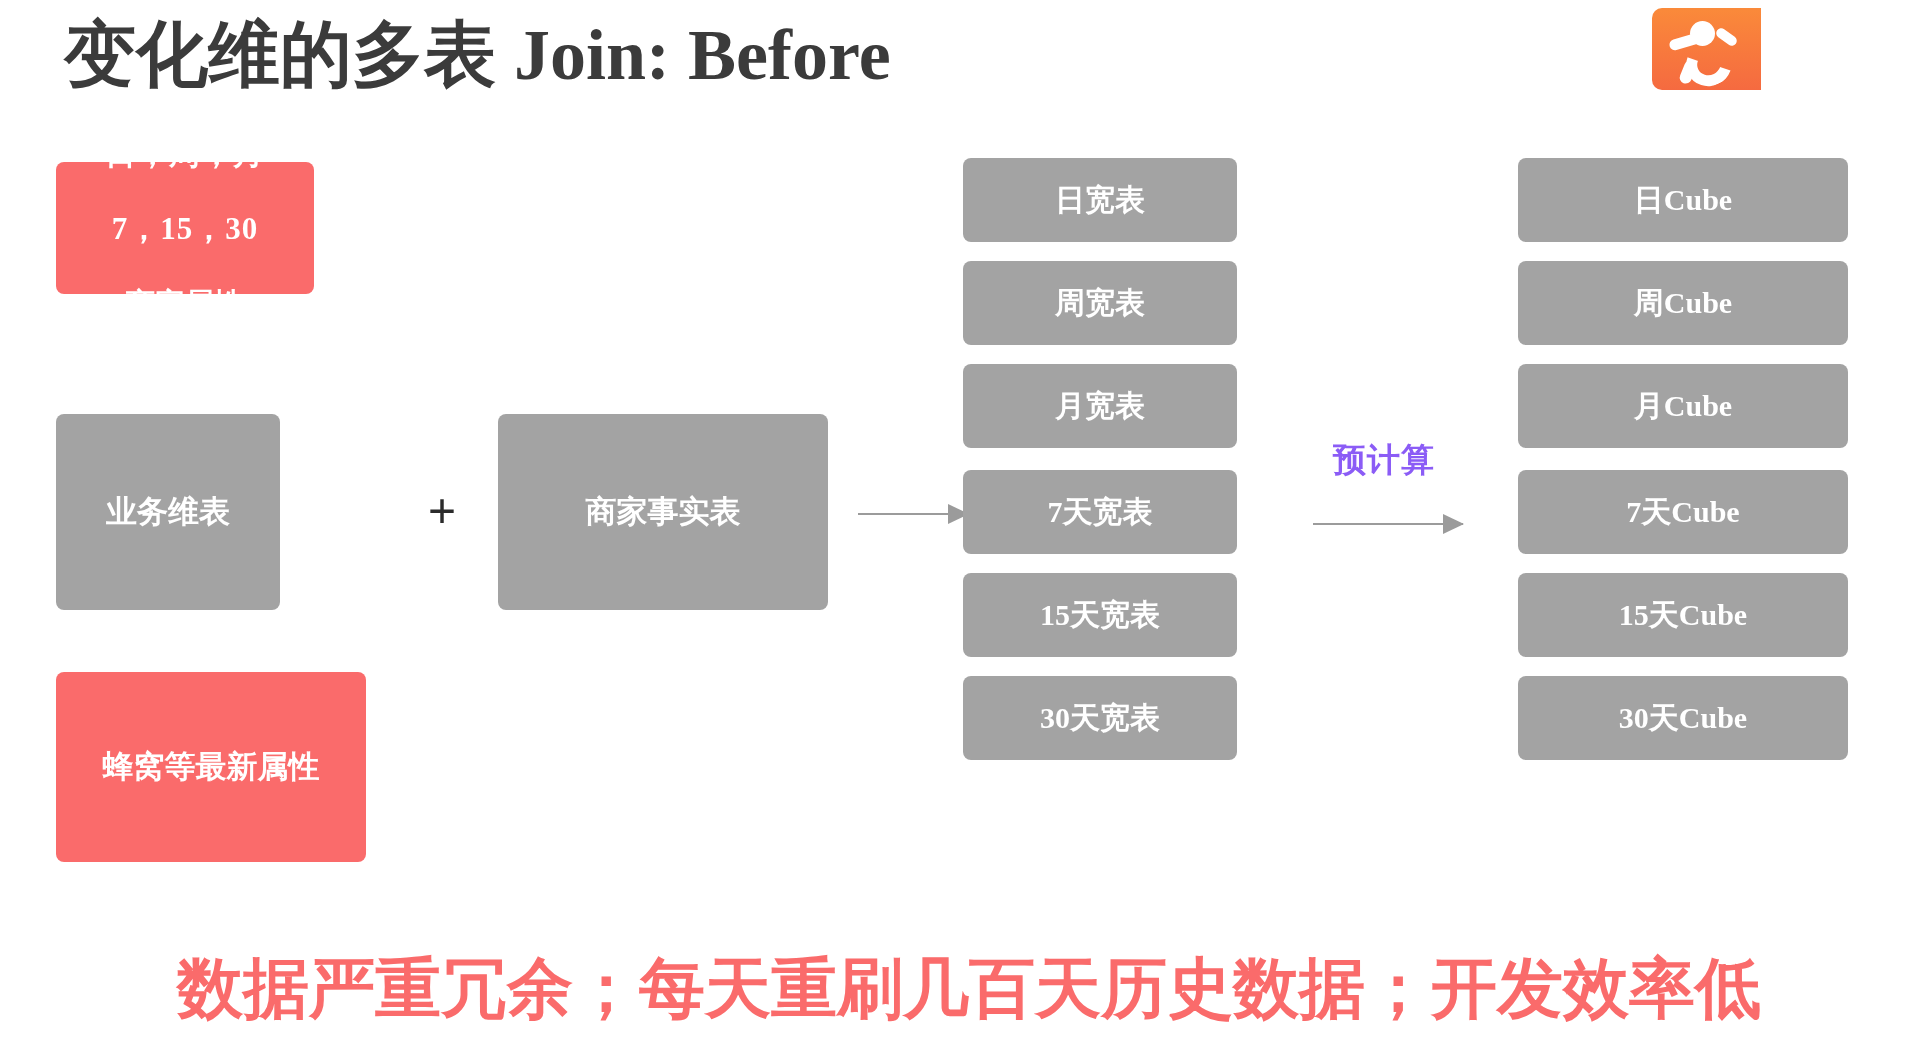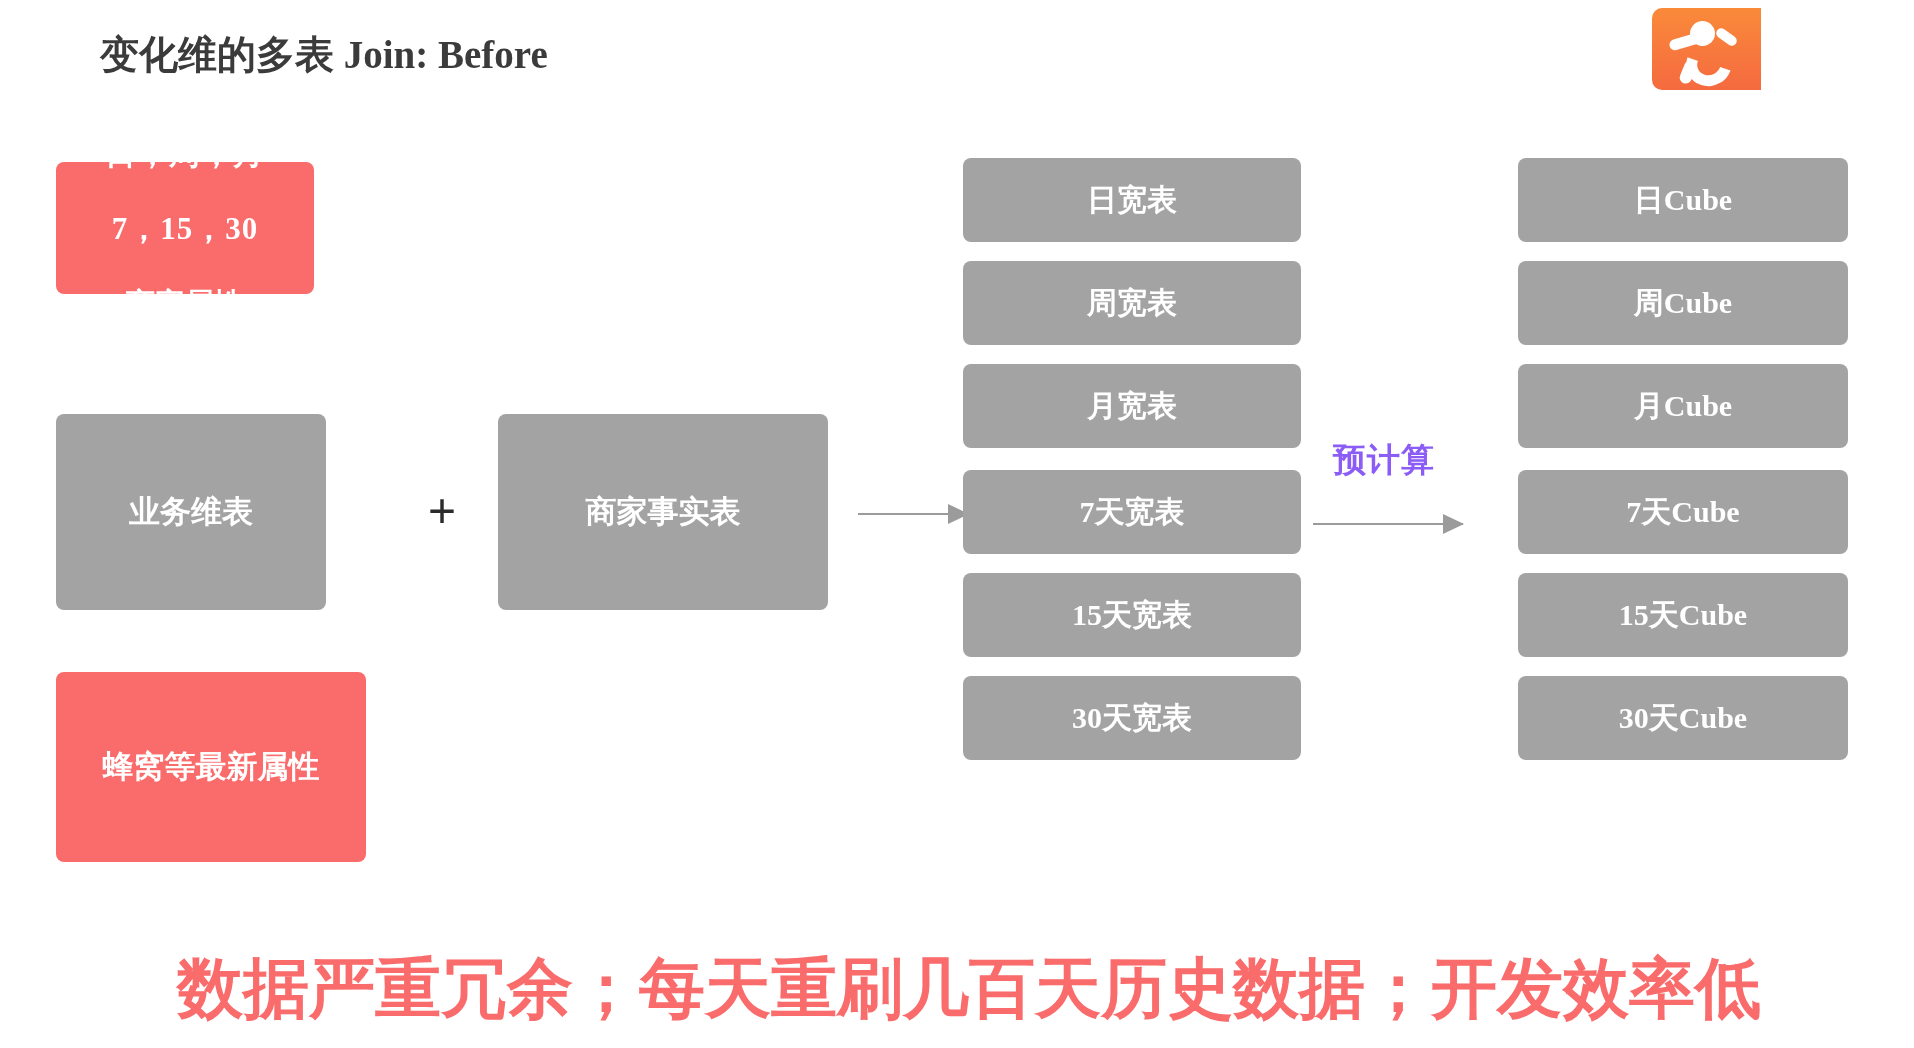--- a/index.html
+++ b/index.html
@@ -17,26 +17,25 @@
     -webkit-font-smoothing: antialiased;
   }
 
   
   .slide-title {
     position: absolute;
     left: 64px;
     top: 16px;
     font-family: "Liberation Serif", "DejaVu Serif", serif;
     font-weight: bold;
-    font-size: 39px;
+    font-size: 72px;
     line-height: 78px;
     color: #3b3b3b;
     white-space: nowrap;
     letter-spacing: 0px;
-    margin-left: 36px;
   }
 
   
   .logo {
     position: absolute;
     right: 44px;
     top: 8px;
     width: 218px;
     height: 82px;
     border-radius: 10px;
@@ -154,21 +153,21 @@
     font-size: 31px;
     letter-spacing: 1px;
   }
   .red-line-sans {
     font-family: "Liberation Sans", "DejaVu Sans", sans-serif;
     font-weight: bold;
     font-size: 29px;
     letter-spacing: 0.5px;
   }
   .gray-dim {
-    left: 56px; top: 414px; width: 270px; height: 196px;
+    left: 56px; top: 414px; width: 224px; height: 196px;
     font-size: 31px; font-weight: bold;
   }
   .gray-fact {
     left: 498px; top: 414px; width: 330px; height: 196px;
     font-size: 31px; font-weight: bold;
   }
   .red-box-bottom {
     left: 56px; top: 672px; width: 310px; height: 190px;
     font-size: 31px; font-weight: bold;
   }
@@ -179,21 +178,21 @@
     width: 60px; height: 60px;
     display: flex; align-items: center; justify-content: center;
     font-size: 48px;
     font-family: "Liberation Sans", "DejaVu Sans", sans-serif;
     color: #2b2b2b;
     font-weight: 400;
   }
 
   
   .col-box {
-    width: 338px;
+    width: 274px;
     height: 84px;
     font-size: 30px;
   }
   .mid-box  { left: 963px; }
   .right-box{ left: 1518px; width: 330px; }
 
   .label-sans { font-family: "Liberation Sans", "DejaVu Sans", sans-serif; font-weight: bold; }
   .label-serif{ font-family: "Liberation Serif", "DejaVu Serif", serif; font-weight: bold; }
 
   

